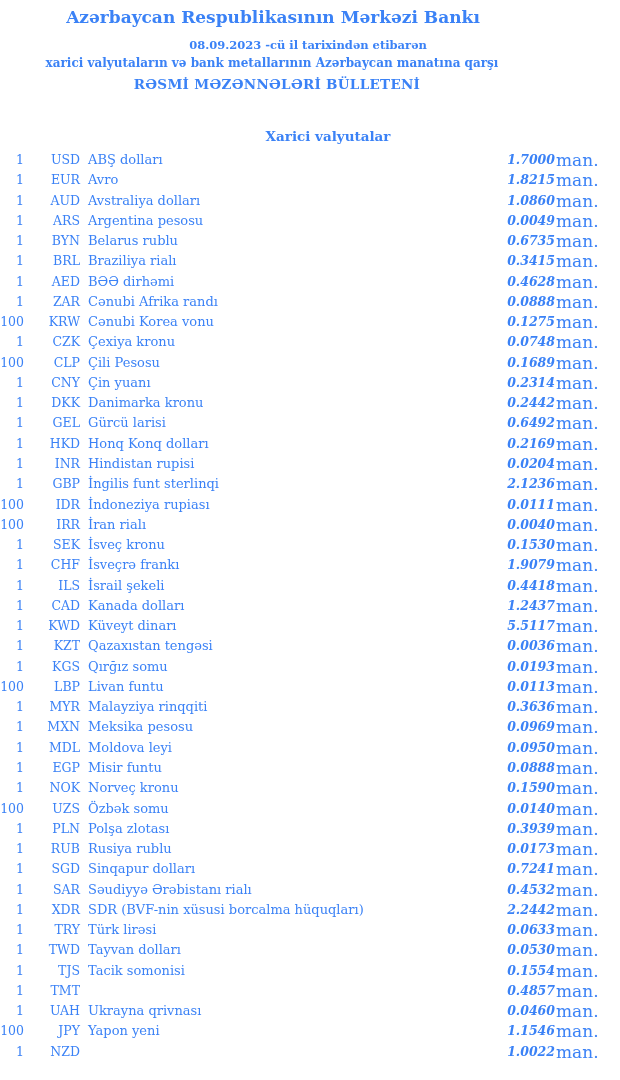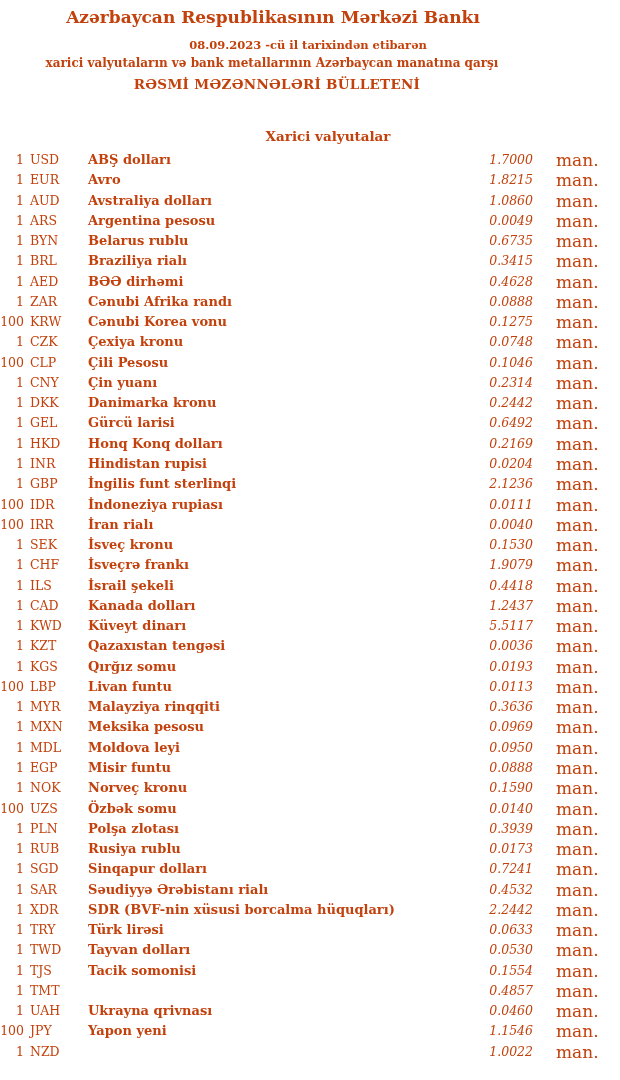--- a/index.html
+++ b/index.html
@@ -2,21 +2,21 @@
 <html><head>
 <meta charset="utf-8">
 <style>
   html, body { margin: 0; padding: 0; background: #ffffff; }
   .page {
     position: relative;
     width: 620px;
     height: 1076px;
     background: #ffffff;
     font-family: "DejaVu Serif", "Liberation Serif", serif;
-    color: #c2410c;
+    color: #3b82f6;
     overflow: hidden;
   }
   .hdr {
     position: absolute;
     left: 0;
     width: 620px;
     text-align: center;
     font-weight: bold;
     white-space: nowrap;
   }
@@ -36,30 +36,30 @@
     position: relative;
     height: 20.27px;
     line-height: 20.27px;
   }
   .qty {
     position: absolute; left: 0; width: 24px;
     text-align: right; font-size: 12.5px;
   }
   .code {
     position: absolute; left: 30px; width: 50px;
-    text-align: left; font-size: 12.5px;
+    text-align: right; font-size: 12.5px;
   }
   .name {
     position: absolute; left: 88px;
-    font-size: 13px; white-space: nowrap; font-weight: bold;
+    font-size: 13px; white-space: nowrap;
   }
   .rate {
-    position: absolute; left: 413px; width: 120px;
+    position: absolute; left: 435px; width: 120px;
     text-align: right;
-    font-weight: normal; font-style: italic; font-size: 12.5px;
+    font-weight: bold; font-style: italic; font-size: 12.5px;
   }
   .unit {
     position: absolute; left: 556px;
     font-size: 17px;
   }
 </style>
 </head>
 <body>
 
 <div class="page">
@@ -137,21 +137,21 @@
     <span class="qty">1</span>
     <span class="code">CZK</span>
     <span class="name">Çexiya kronu</span>
     <span class="rate">0.0748</span>
     <span class="unit">man.</span>
   </div>
       <div class="row">
     <span class="qty">100</span>
     <span class="code">CLP</span>
     <span class="name">Çili Pesosu</span>
-    <span class="rate">0.1046</span>
+    <span class="rate">0.1689</span>
     <span class="unit">man.</span>
   </div>
       <div class="row">
     <span class="qty">1</span>
     <span class="code">CNY</span>
     <span class="name">Çin yuanı</span>
     <span class="rate">0.2314</span>
     <span class="unit">man.</span>
   </div>
       <div class="row">

